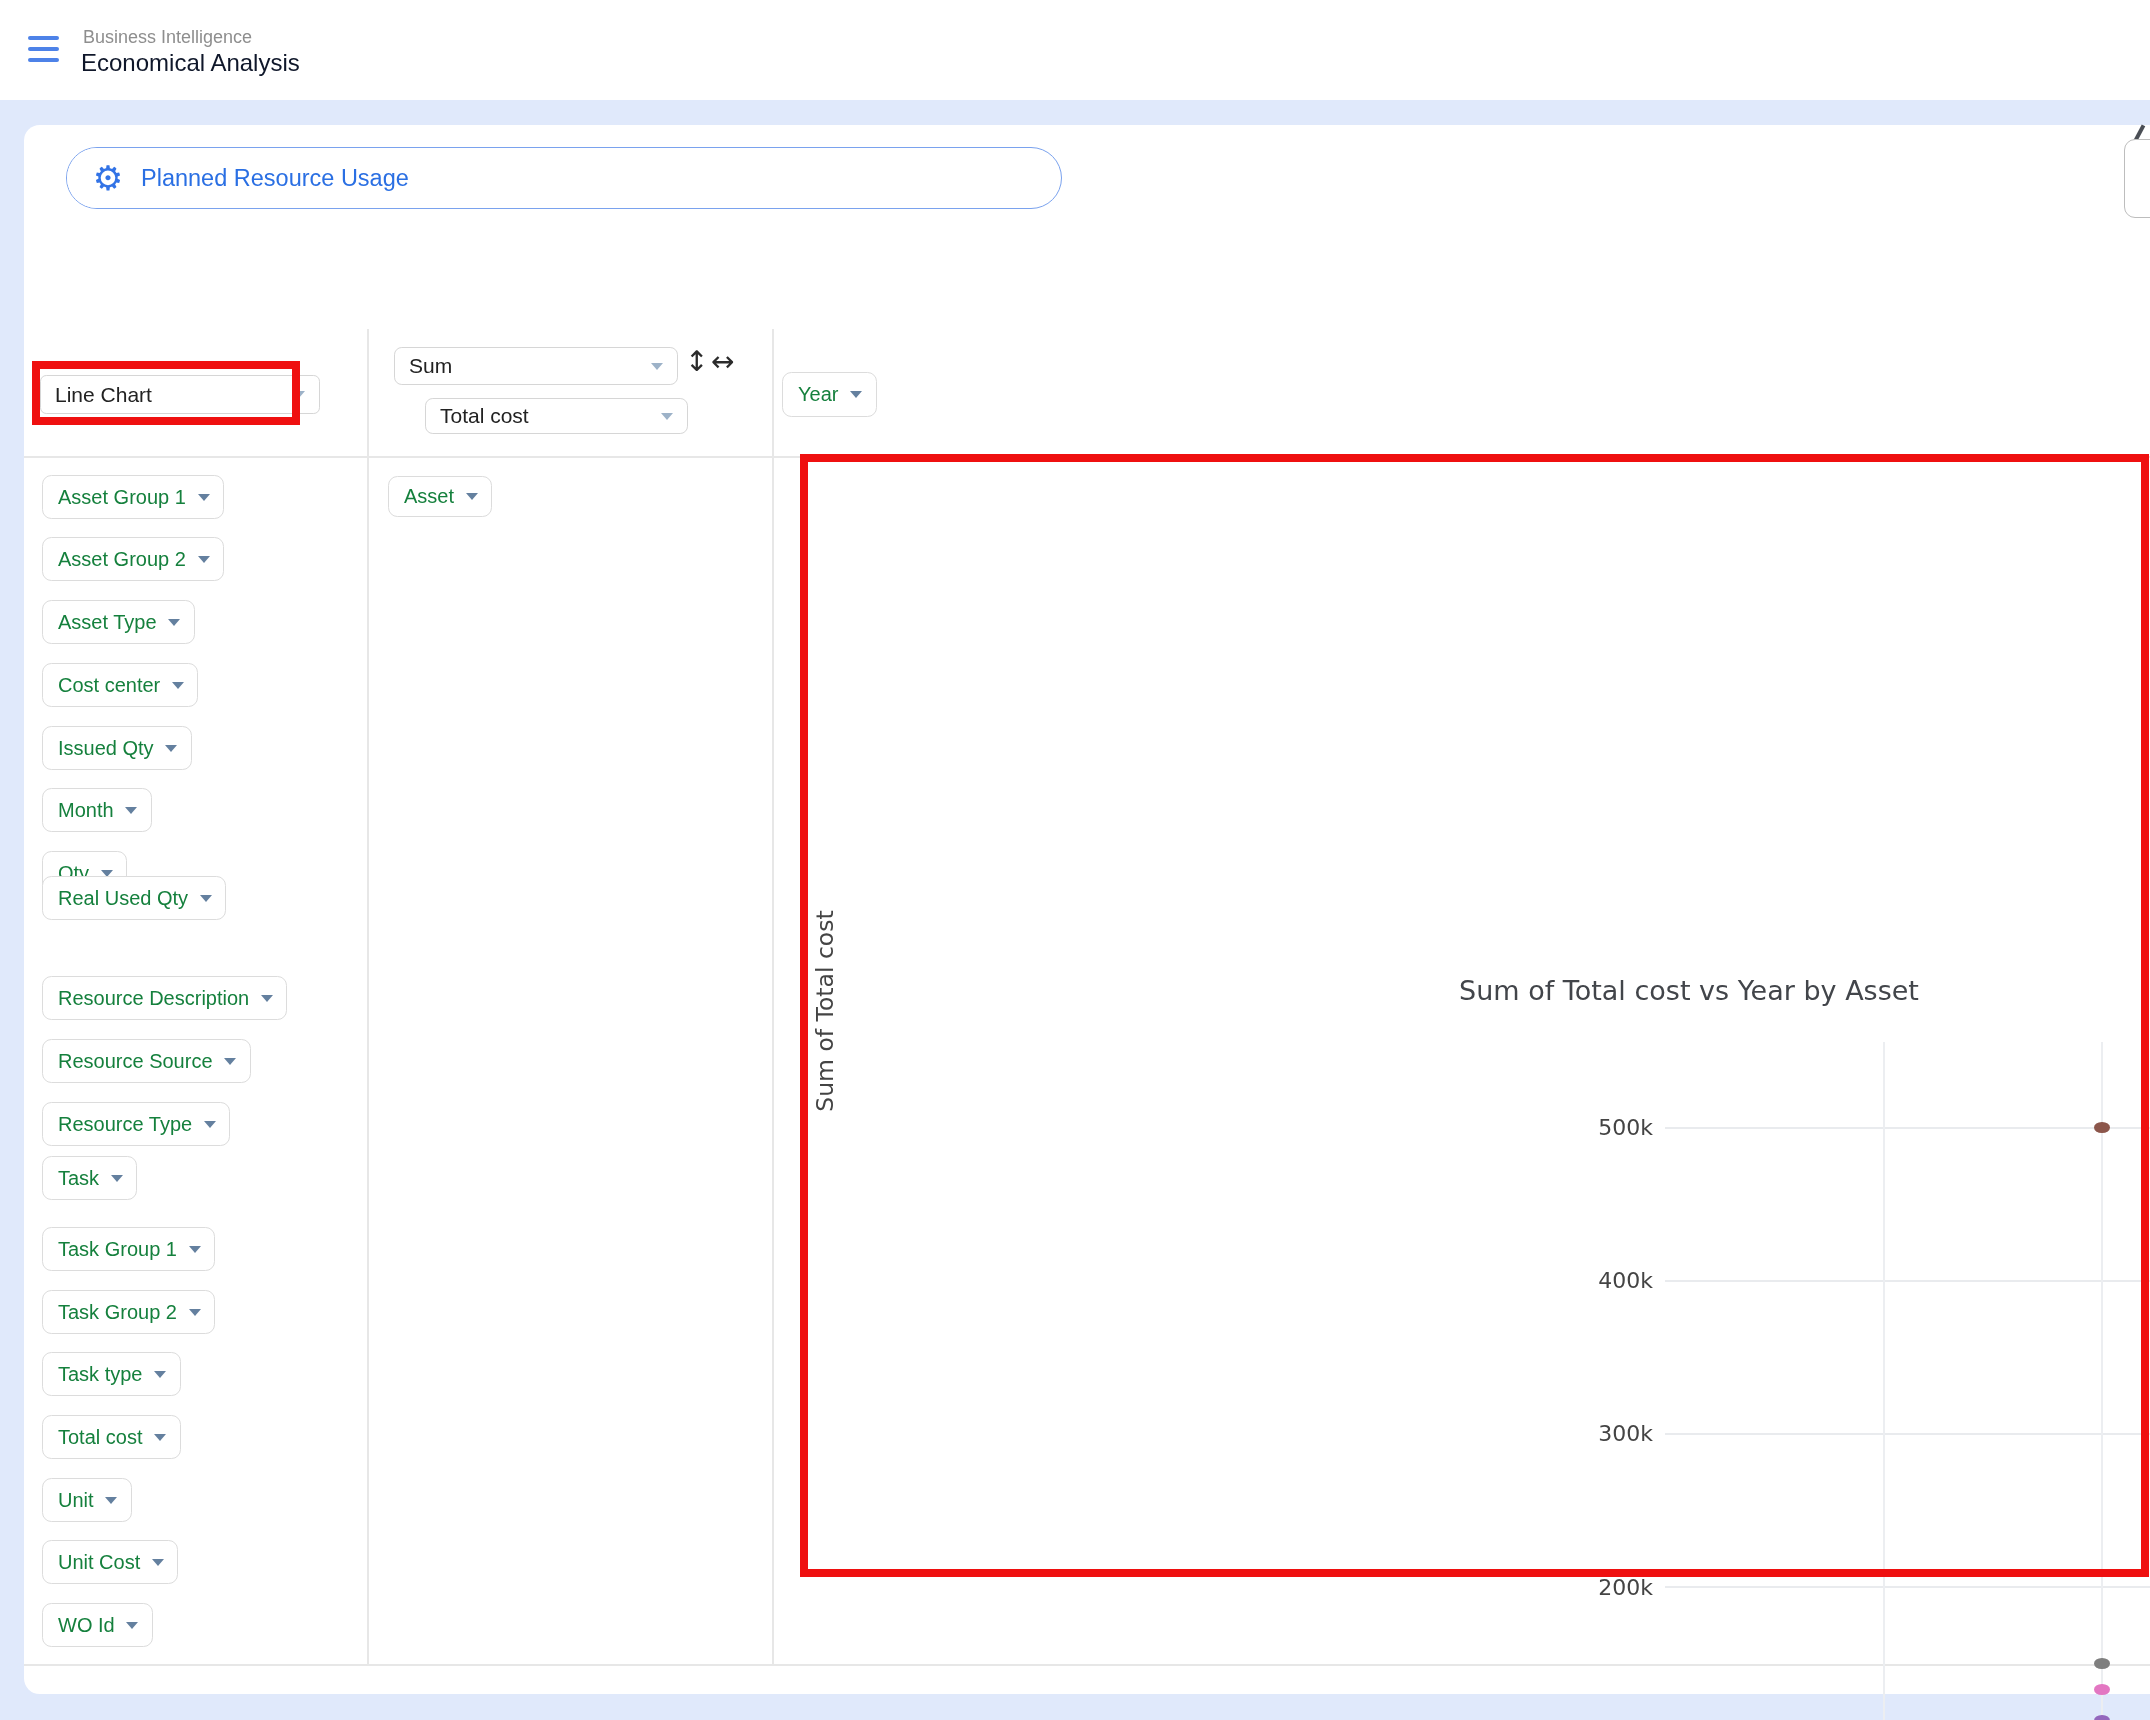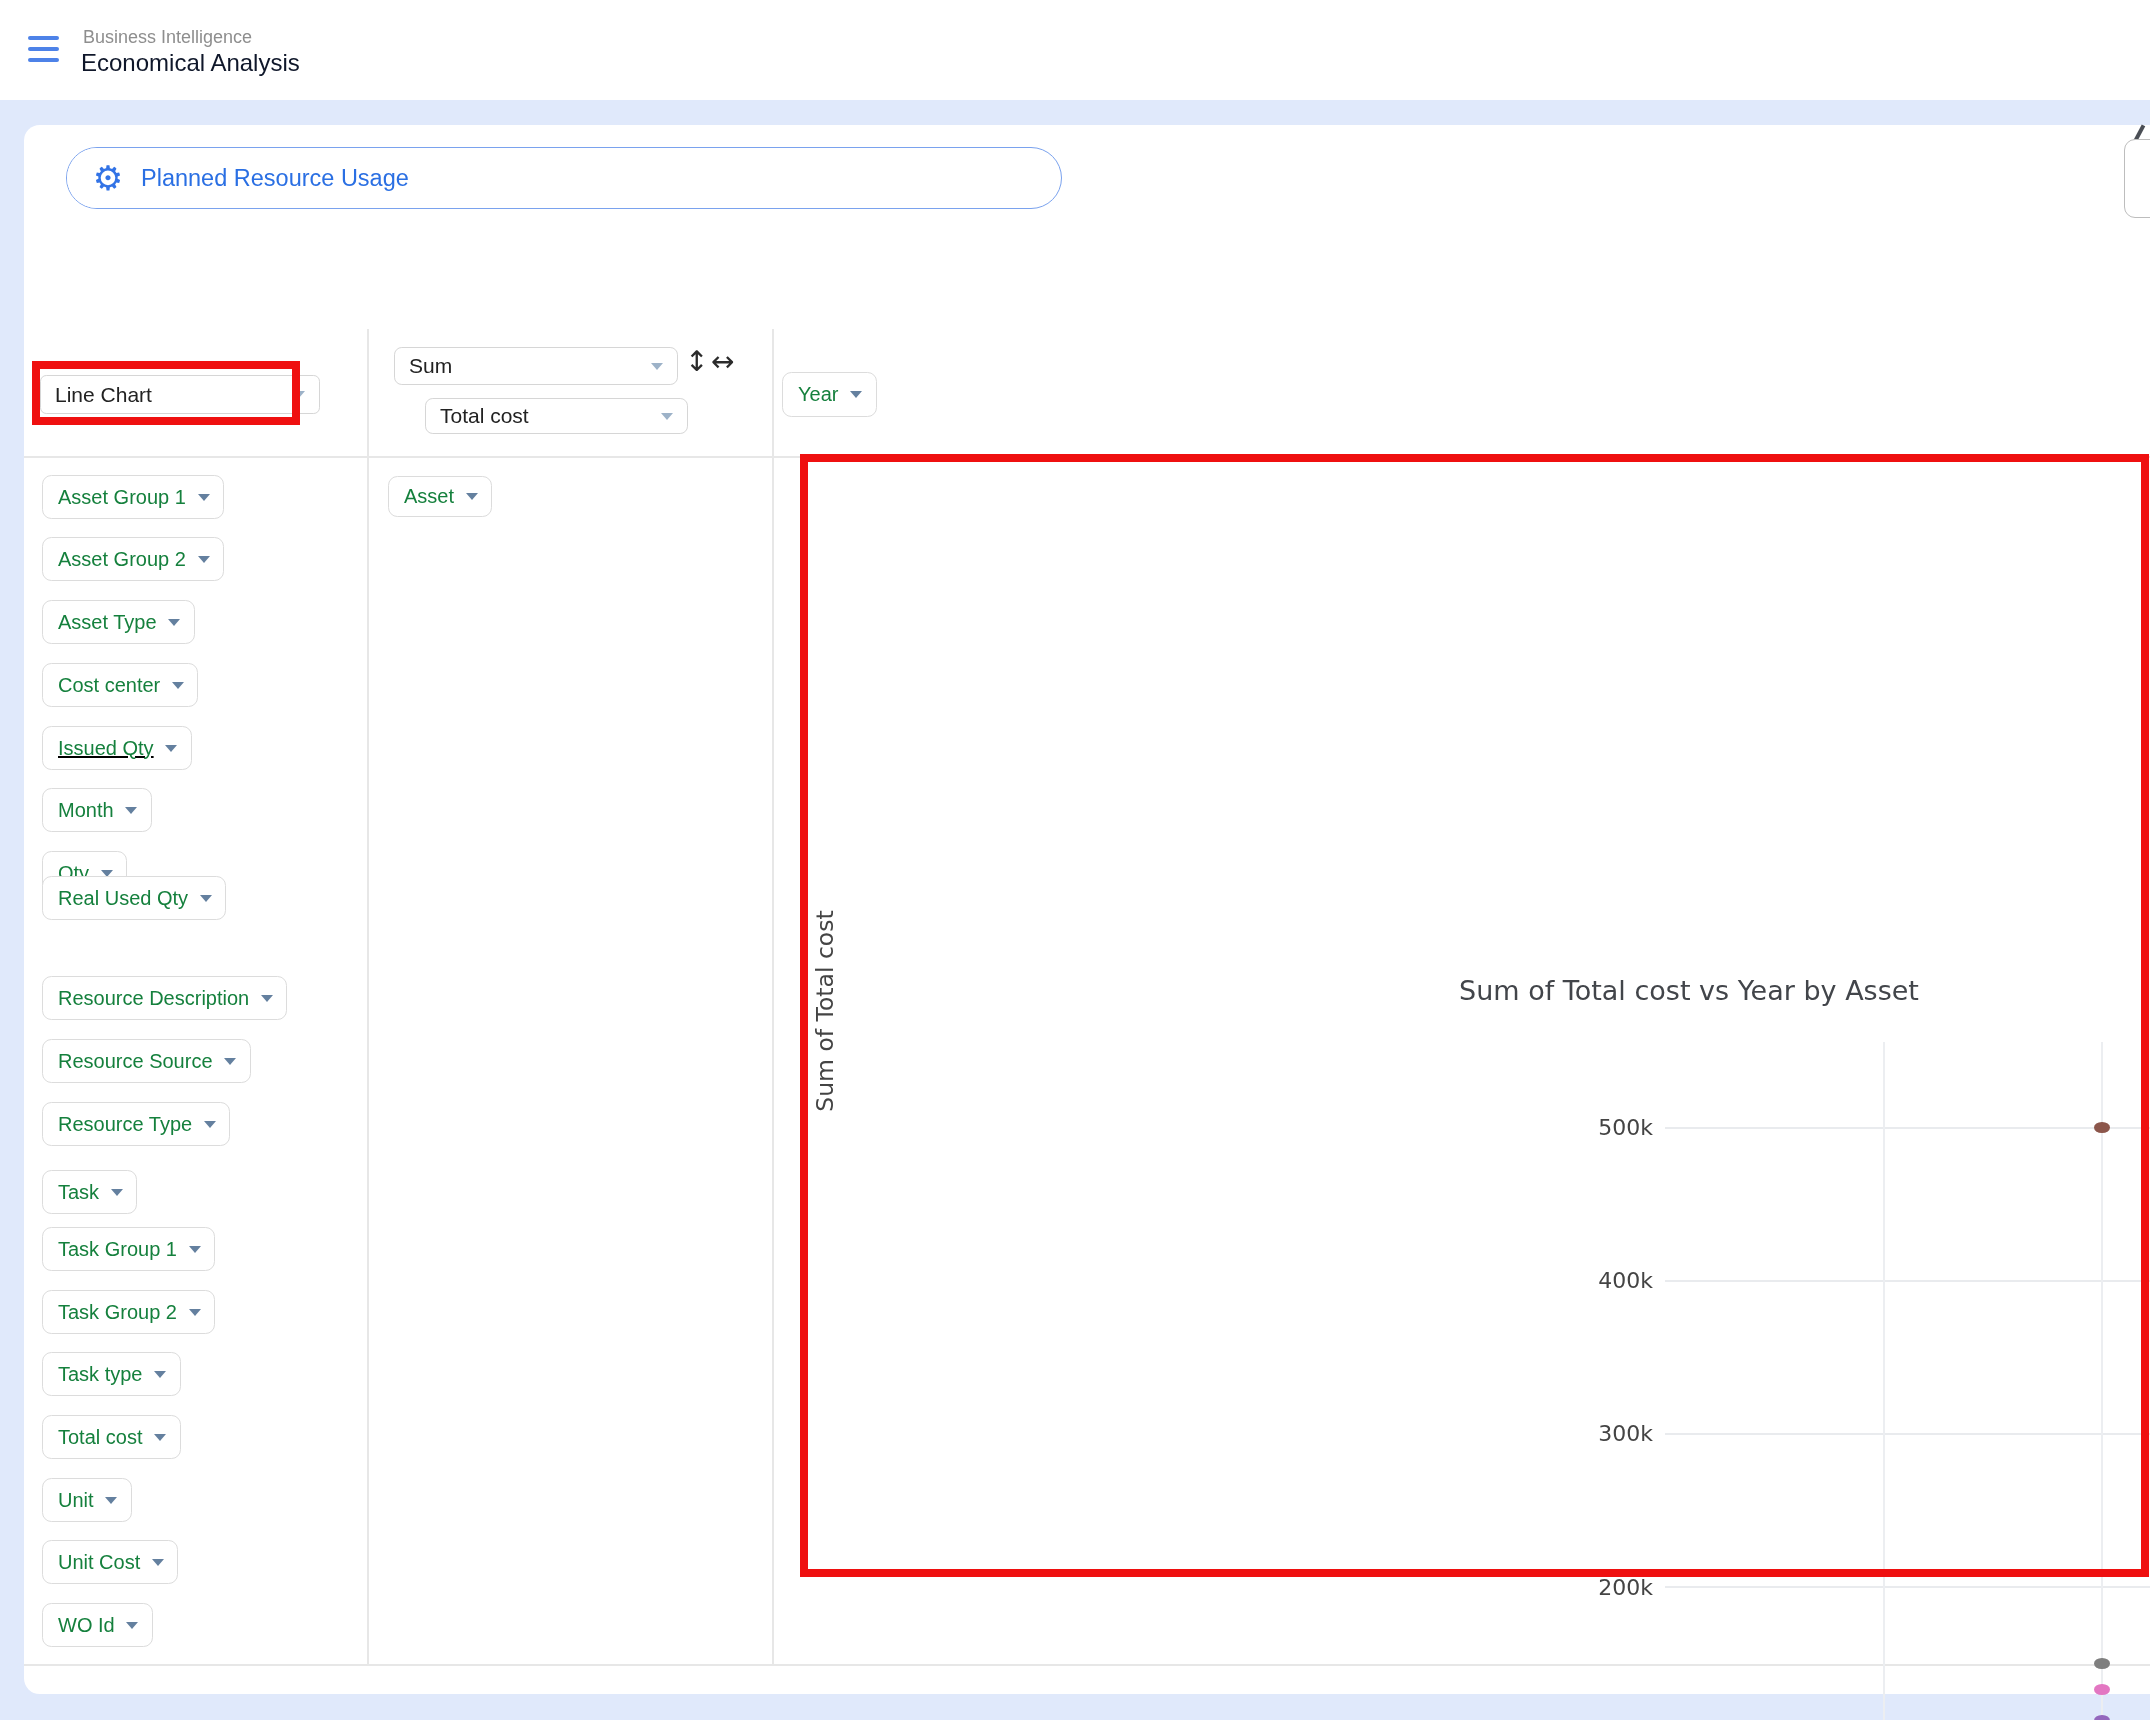--- a/index.html
+++ b/index.html
@@ -134,21 +134,21 @@
       <span class="caret sm"></span>
     </div>
     <div class="chip" style="left: 42px; top: 600px;">
       <span class="chip-label">Asset Type</span>
       <span class="caret sm"></span>
     </div>
     <div class="chip" style="left: 42px; top: 663px;">
       <span class="chip-label">Cost center</span>
       <span class="caret sm"></span>
     </div>
-    <div class="chip" style="left: 42px; top: 726px; text-decoration: underline;">
+    <div class="chip" style="left: 42px; top: 726px;">
       <span class="chip-label">Issued Qty</span>
       <span class="caret sm"></span>
     </div>
     <div class="chip" style="left: 42px; top: 788px;">
       <span class="chip-label">Month</span>
       <span class="caret sm"></span>
     </div>
     <div class="chip" style="left: 42px; top: 851px;">
       <span class="chip-label">Qty</span>
       <span class="caret sm"></span>
@@ -162,21 +162,21 @@
       <span class="caret sm"></span>
     </div>
     <div class="chip" style="left: 42px; top: 1039px;">
       <span class="chip-label">Resource Source</span>
       <span class="caret sm"></span>
     </div>
     <div class="chip" style="left: 42px; top: 1102px;">
       <span class="chip-label">Resource Type</span>
       <span class="caret sm"></span>
     </div>
-    <div class="chip" style="left: 42px; top: 1156px; margin-top: 14px;">
+    <div class="chip" style="left: 42px; top: 1156px;">
       <span class="chip-label">Task</span>
       <span class="caret sm"></span>
     </div>
     <div class="chip" style="left: 42px; top: 1227px;">
       <span class="chip-label">Task Group 1</span>
       <span class="caret sm"></span>
     </div>
     <div class="chip" style="left: 42px; top: 1290px;">
       <span class="chip-label">Task Group 2</span>
       <span class="caret sm"></span>

